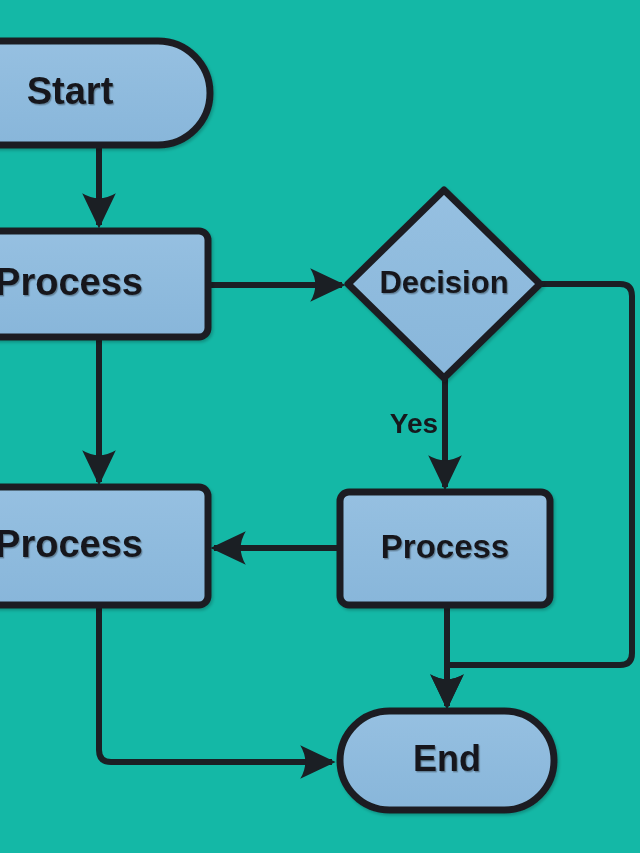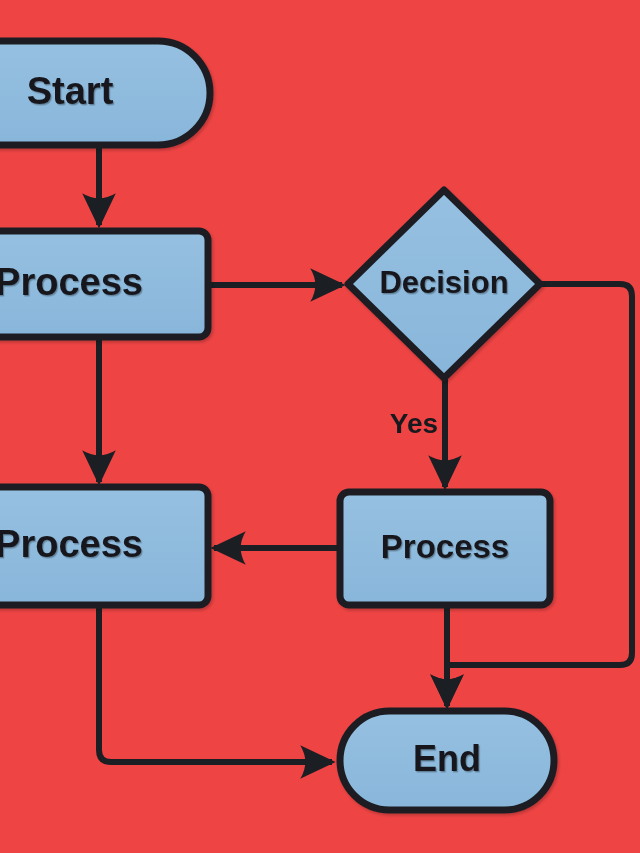--- a/index.html
+++ b/index.html
@@ -5,21 +5,21 @@
 <style>
   html, body {
     margin: 0;
     padding: 0;
     background: #ffffff;
   }
   #canvas {
     position: relative;
     width: 640px;
     height: 853px;
-    background: #ef4444;
+    background: #14b8a6;
     overflow: hidden;
     font-family: "Liberation Sans", "DejaVu Sans", sans-serif;
   }
   #canvas svg {
     position: absolute;
     top: 0;
     left: 0;
     width: 640px;
     height: 853px;
     display: block;

